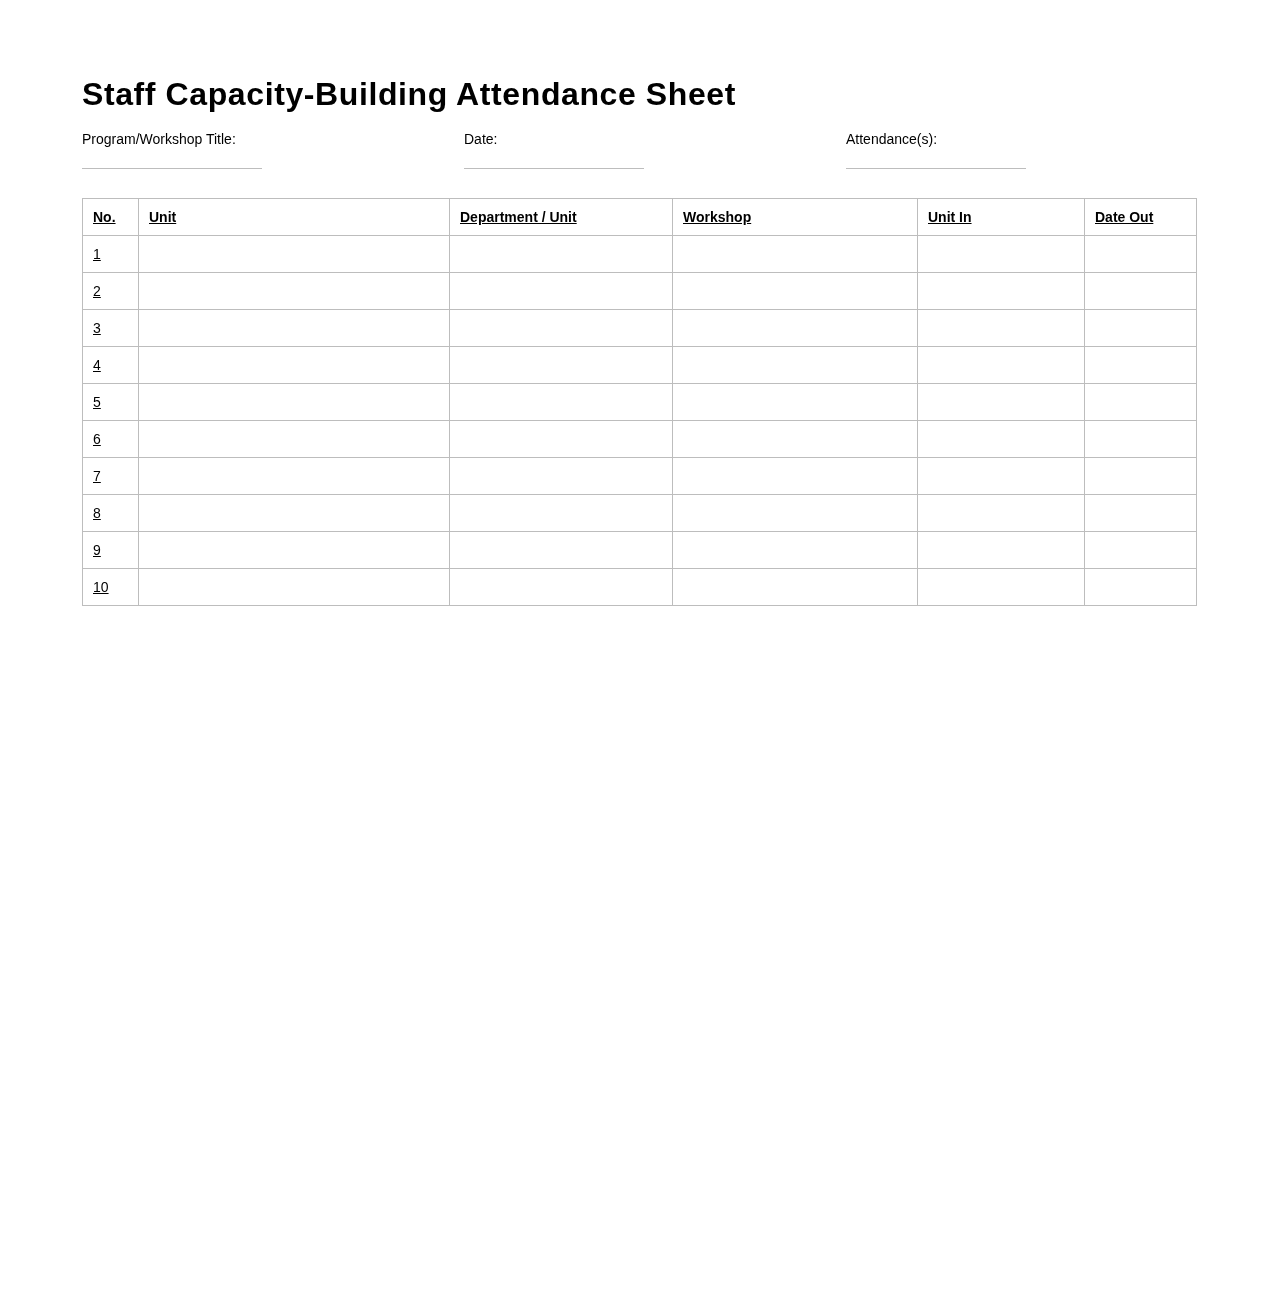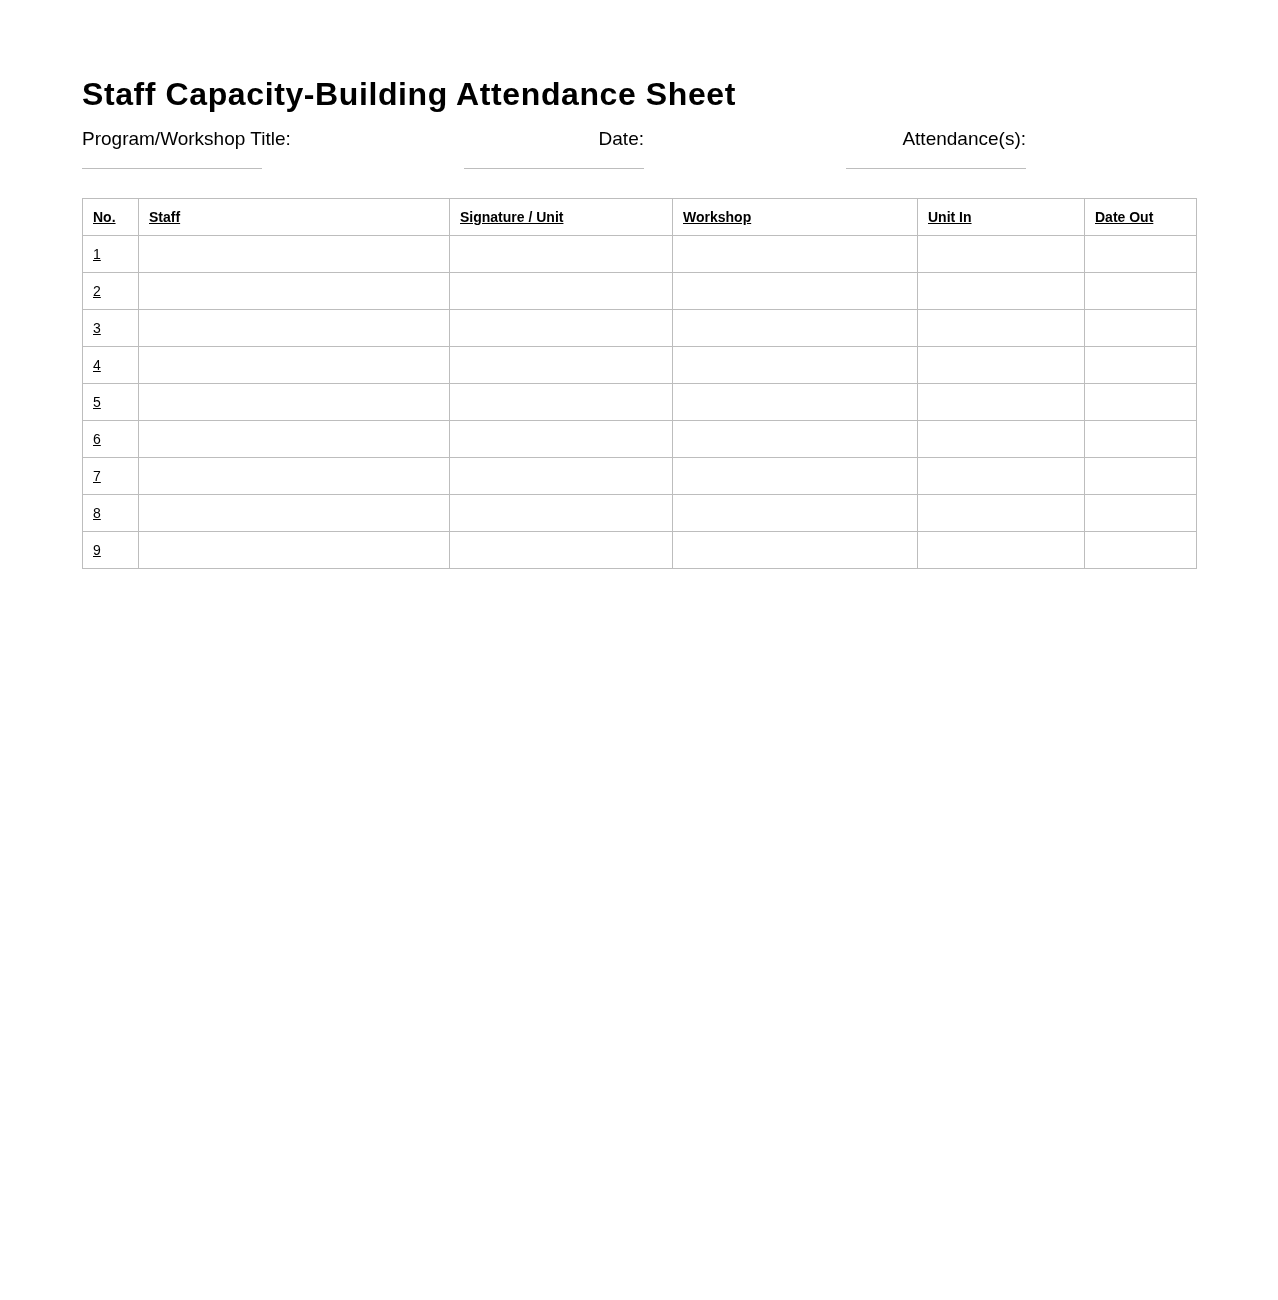--- a/index.html
+++ b/index.html
@@ -1,20 +1,20 @@
 <!DOCTYPE html>
 <html><head>
 <meta charset="utf-8">
 <style>
   html, body { margin: 0; padding: 0; background: #ffffff; }
   body { width: 1278px; height: 1300px; position: relative; font-family: "Liberation Sans", sans-serif; color: #000; }
   .page { position: absolute; left: 82px; top: 0; width: 1114px; }
   h1 { position: absolute; left: 0; top: 74px; margin: 0; font-size: 32px; font-weight: bold; letter-spacing: 0.6px; line-height: 40px; white-space: nowrap; }
   .field { position: absolute; top: 130px; width: 180px; }
-  .field .label { font-size: 19px; line-height: 18px; white-space: nowrap; text-align: right; }
+  .field .label { font-size: 14px; line-height: 18px; white-space: nowrap; }
   .field .line { position: absolute; top: 38px; left: 0; width: 180px; height: 0; border-top: 1px solid #bdbdbd; }
   table { position: absolute; left: 0; top: 198px; border-collapse: collapse; table-layout: fixed; width: 1114px; text-decoration: underline; }
   th, td { border: 1px solid #bdbdbd; padding: 0 0 0 10px; text-align: left; font-size: 14px; height: 37px; box-sizing: border-box; }
   th { font-weight: bold; }
 </style>
 </head>
 <body>
 
 <div class="page">
   <h1>Staff Capacity-Building Attendance Sheet</h1>
@@ -37,22 +37,22 @@
       <col style="width:56px">
         <col style="width:311px">
         <col style="width:223px">
         <col style="width:245px">
         <col style="width:167px">
         <col style="width:112px">
     </colgroup>
     <thead>
       <tr>
         <th>No.</th>
-        <th>Staff</th>
-        <th>Signature / Unit</th>
+        <th>Unit</th>
+        <th>Department / Unit</th>
         <th>Workshop</th>
         <th>Unit In</th>
         <th>Date Out</th>
       </tr>
     </thead>
     <tbody id="rows">
         <tr>
           <td>1</td>
           <td></td>
           <td></td>
@@ -117,15 +117,23 @@
           <td></td>
         </tr>
         <tr>
           <td>9</td>
           <td></td>
           <td></td>
           <td></td>
           <td></td>
           <td></td>
         </tr>
+        <tr>
+          <td>10</td>
+          <td></td>
+          <td></td>
+          <td></td>
+          <td></td>
+          <td></td>
+        </tr>
       </tbody>
   </table>
 </div>
 
 </body></html>

